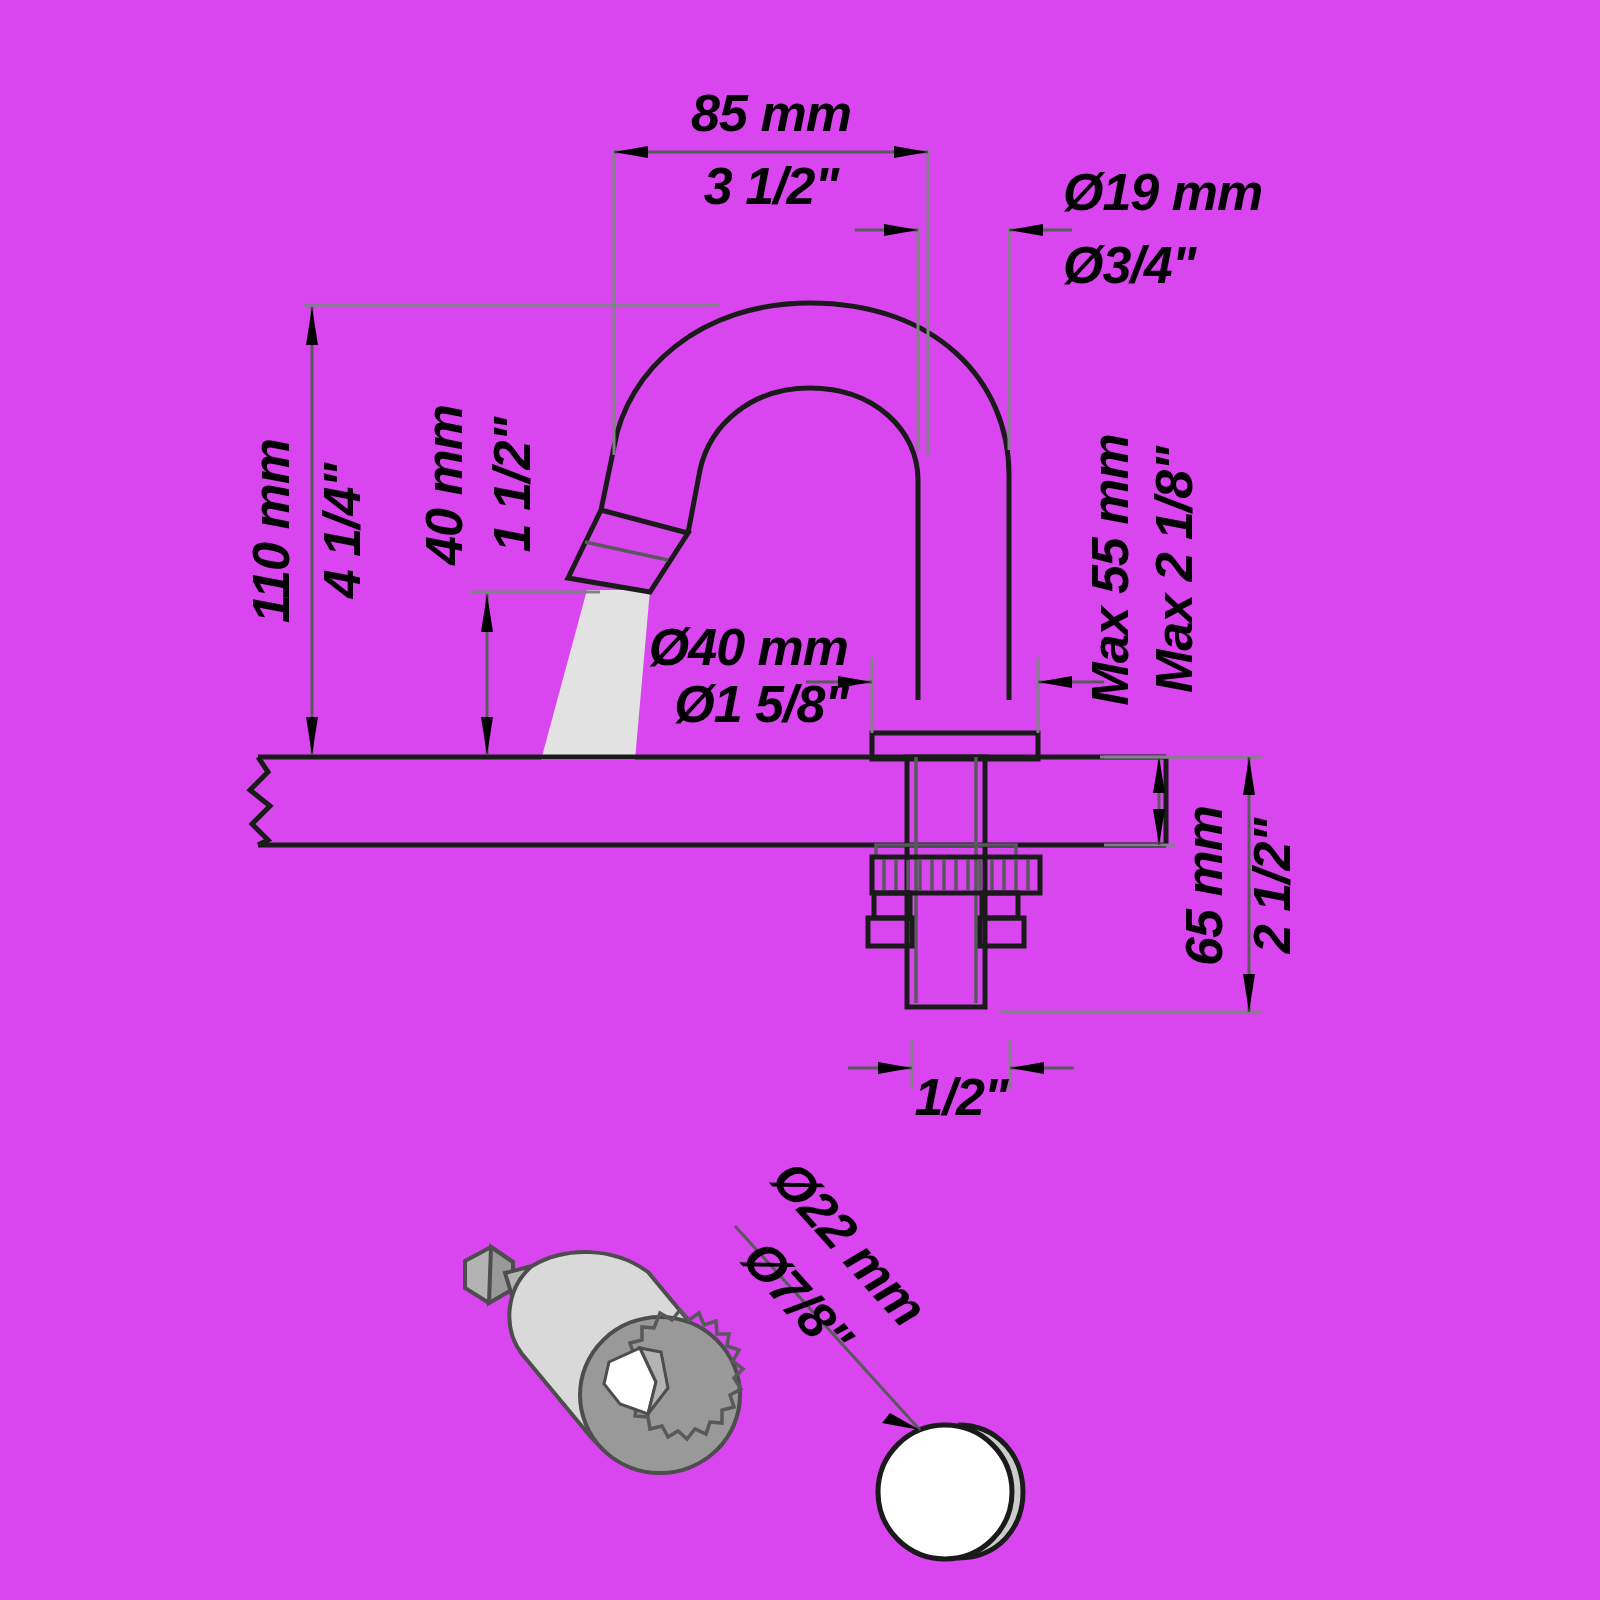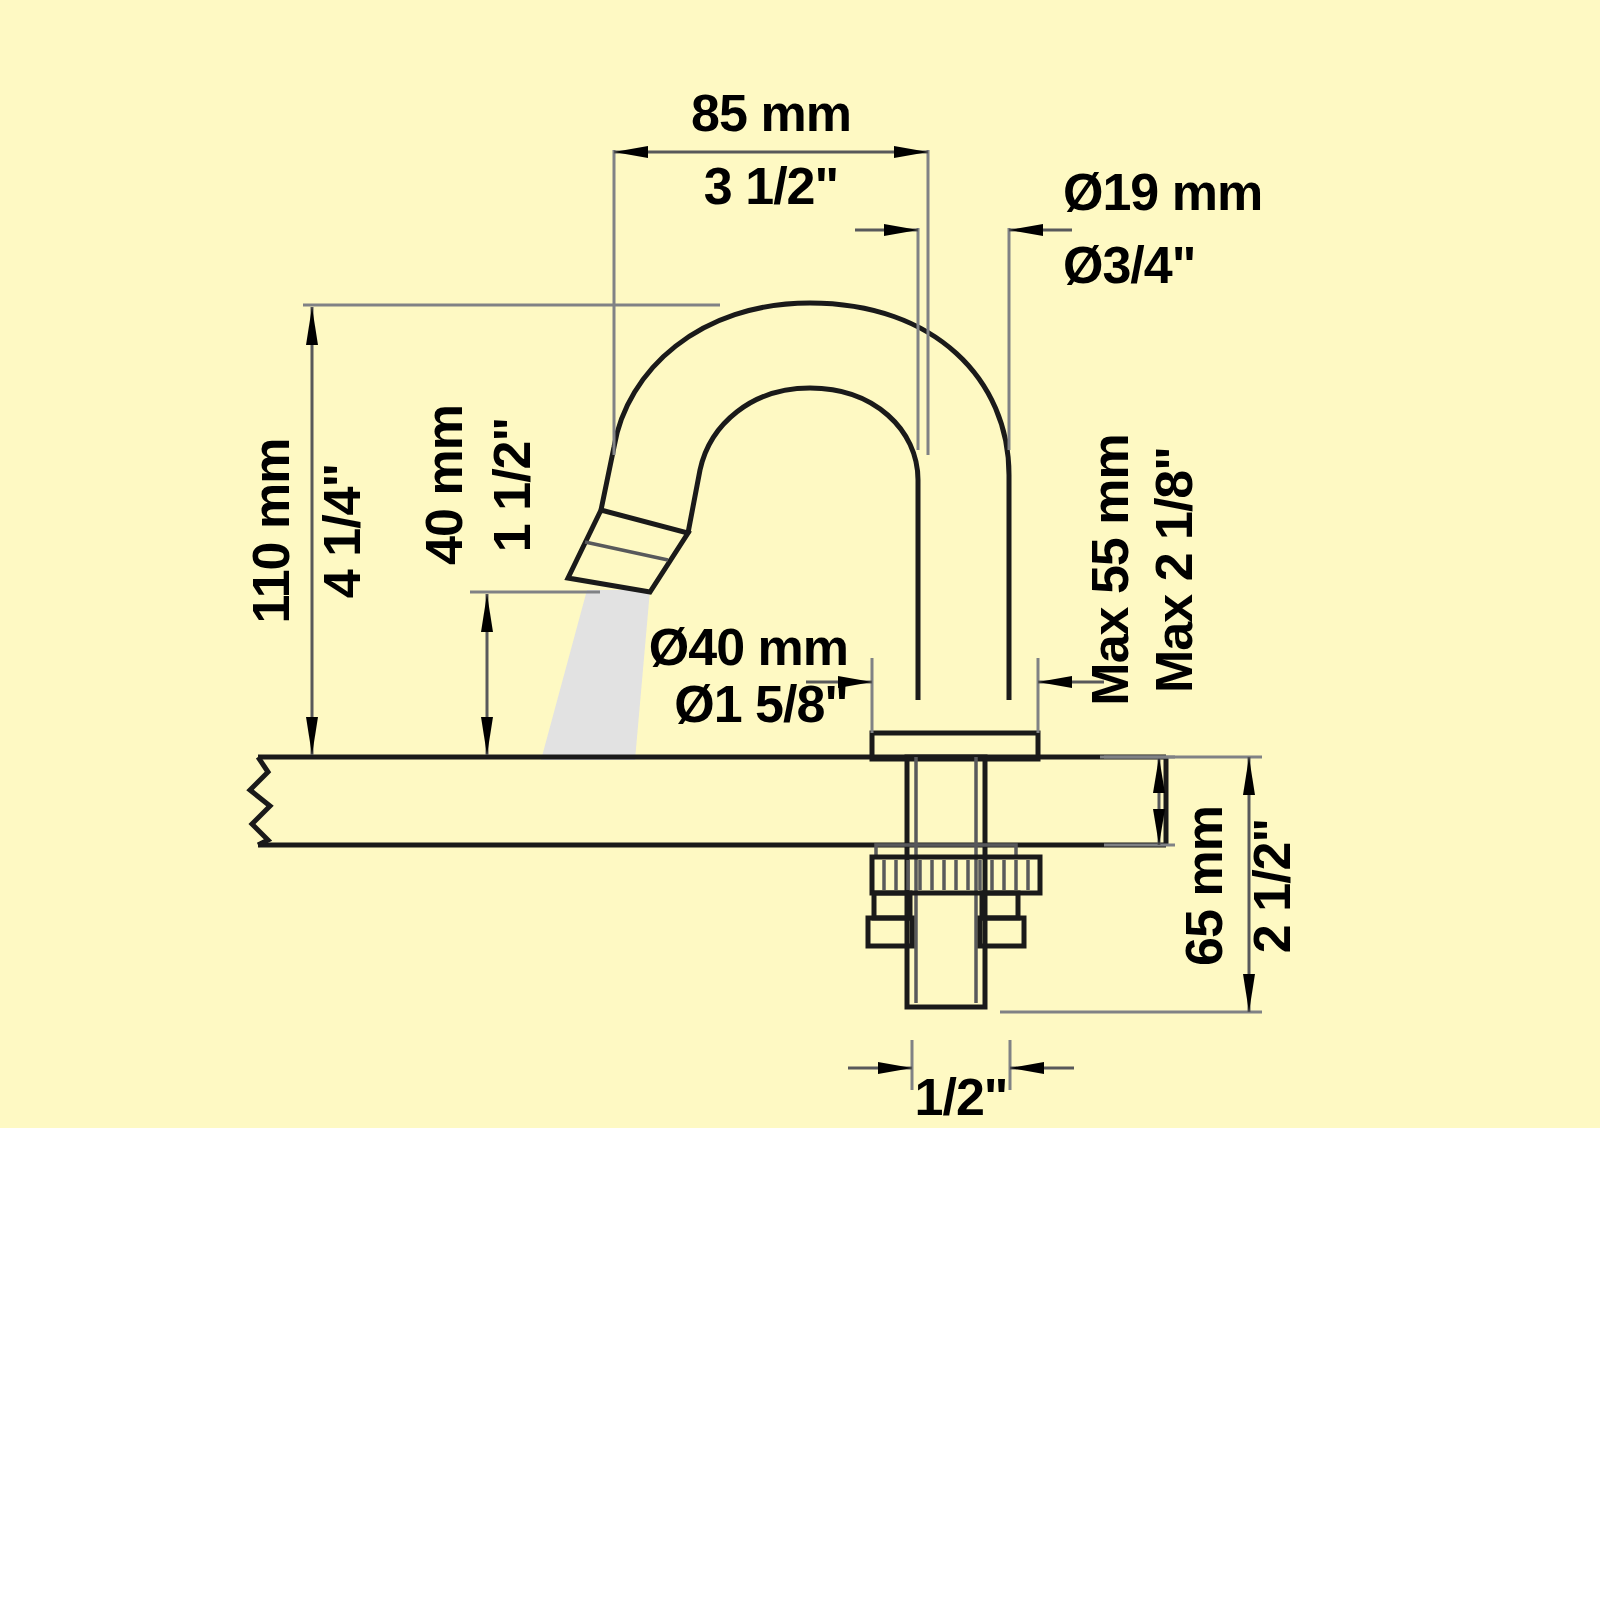--- a/index.html
+++ b/index.html
@@ -3,24 +3,25 @@
 <meta charset="utf-8">
 <style>
   html, body {
     margin: 0;
     padding: 0;
     background: #ffffff;
   }
   #sheet {
     position: relative;
     width: 1600px;
-    height: 1128px;
-    background: #fef9c3;
+    height: 1600px;
+    background: #d946ef;
     font-family: "Liberation Sans", sans-serif;
     overflow: hidden;
+    font-style: italic;
   }
   #sheet svg {
     position: absolute;
     top: 0;
     left: 0;
     width: 1600px;
     height: 1600px;
   }
   text {
     font-family: "Liberation Sans", sans-serif;

